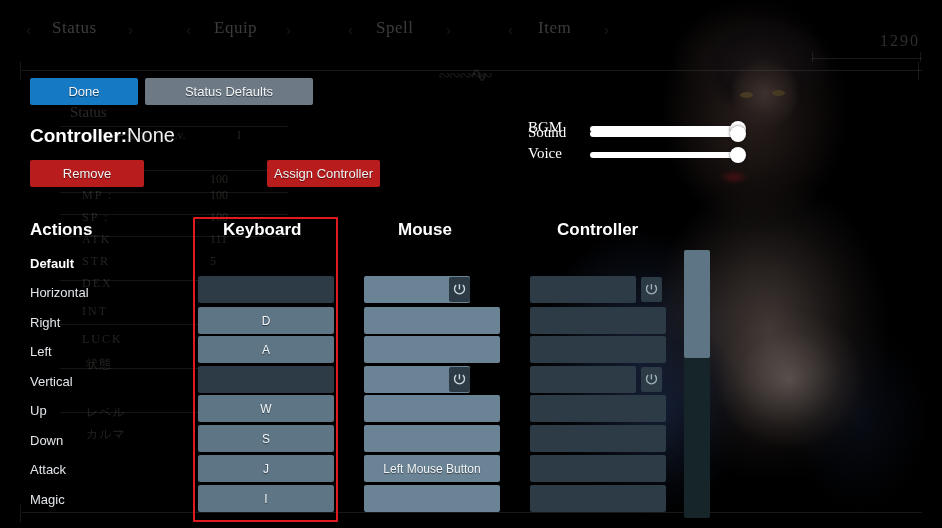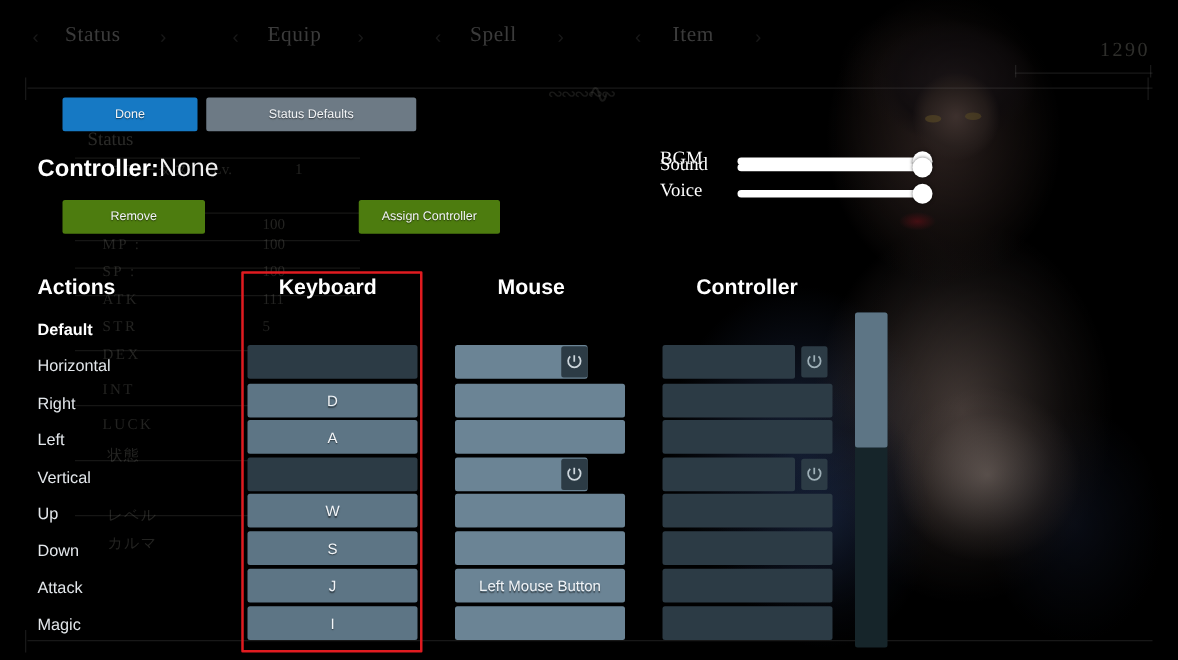--- a/index.html
+++ b/index.html
@@ -94,29 +94,28 @@
   .stat-row .k { position:absolute; left:22px; letter-spacing:2px; }
   .stat-row .v { position:absolute; left:150px; }
   .stat-row .c { position:absolute; left:26px; letter-spacing:1px; }
 
   
   #options { position:absolute; inset:0; z-index:2; }
 
   .btn {
     position:absolute;
     display:flex; align-items:center; justify-content:center;
-    font-size:10px; color:#f2f4f6;
+    font-size:13px; color:#f2f4f6;
     border-radius:2px;
     user-select:none;
     text-shadow:0 1px 1px rgba(0,0,0,.55);
-    margin-left:20px;
   }
   .btn.primary { background:#1679c4; }
   .btn.grey    { background:#6d7a85; }
-  .btn.dark    { background:#4d7c0f; }
+  .btn.dark    { background:#b91c1c; }
 
   .controller-line {
     position:absolute; left:30px; top:124px; height:26px;
     display:flex; align-items:baseline; gap:0;
   }
   .controller-label { font-size:19px; font-weight:bold; color:#fff; }
   .controller-value { font-size:20px; color:#f0f0f0; }
 
   .col-head {
     position:absolute; font-size:17px; font-weight:bold; color:#fff;

